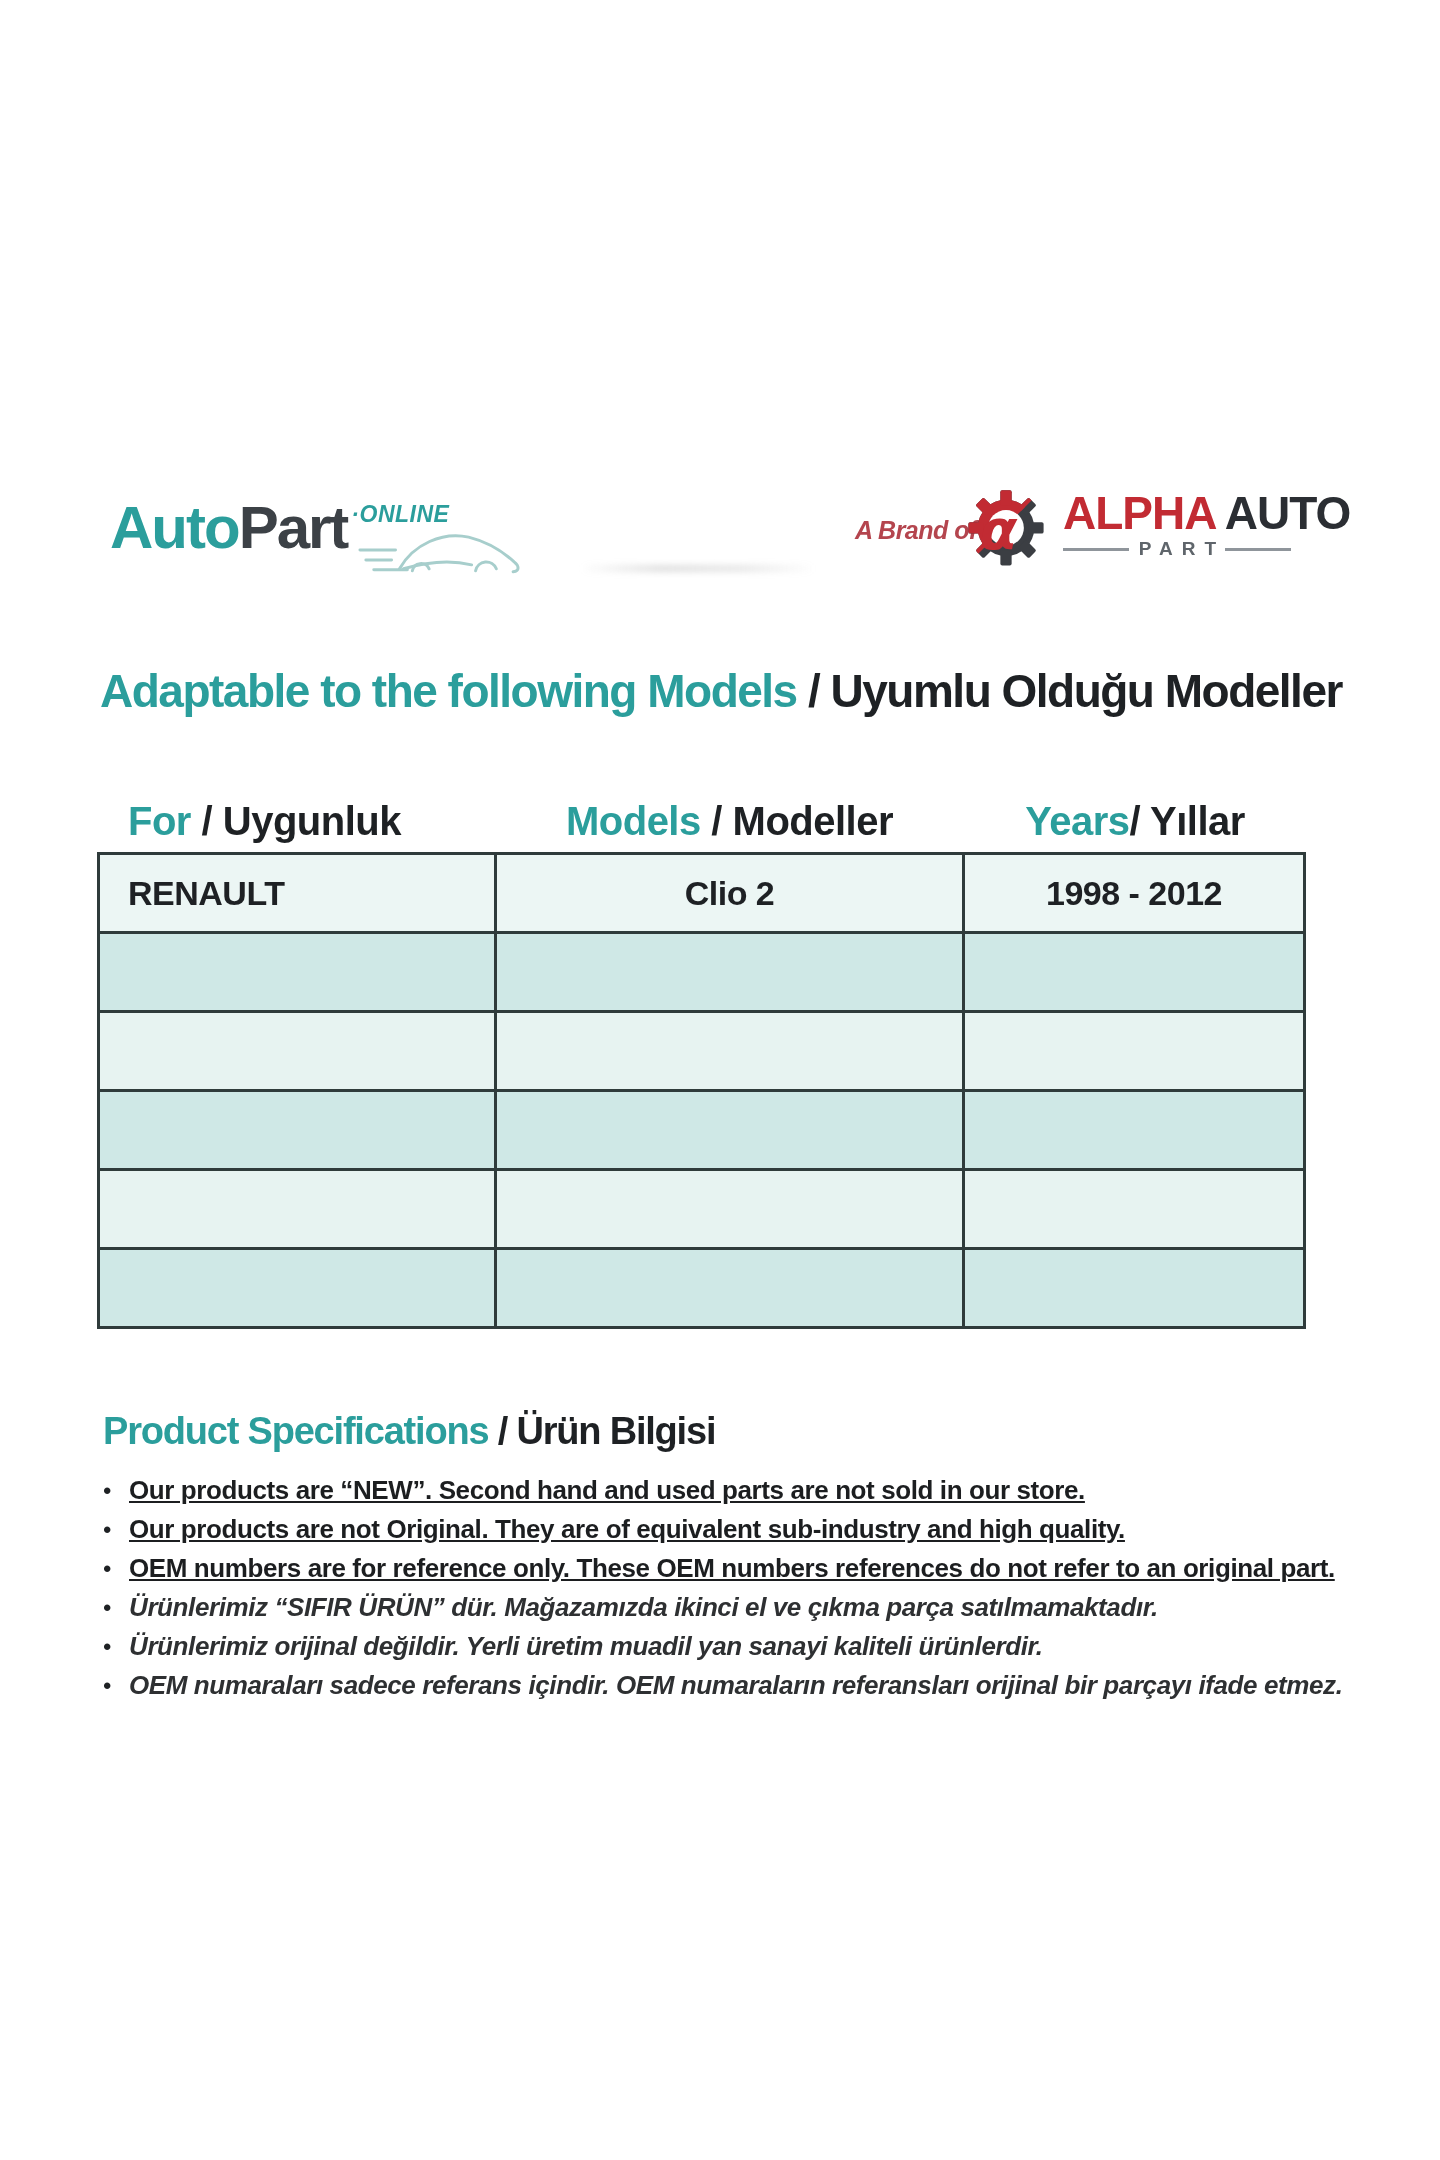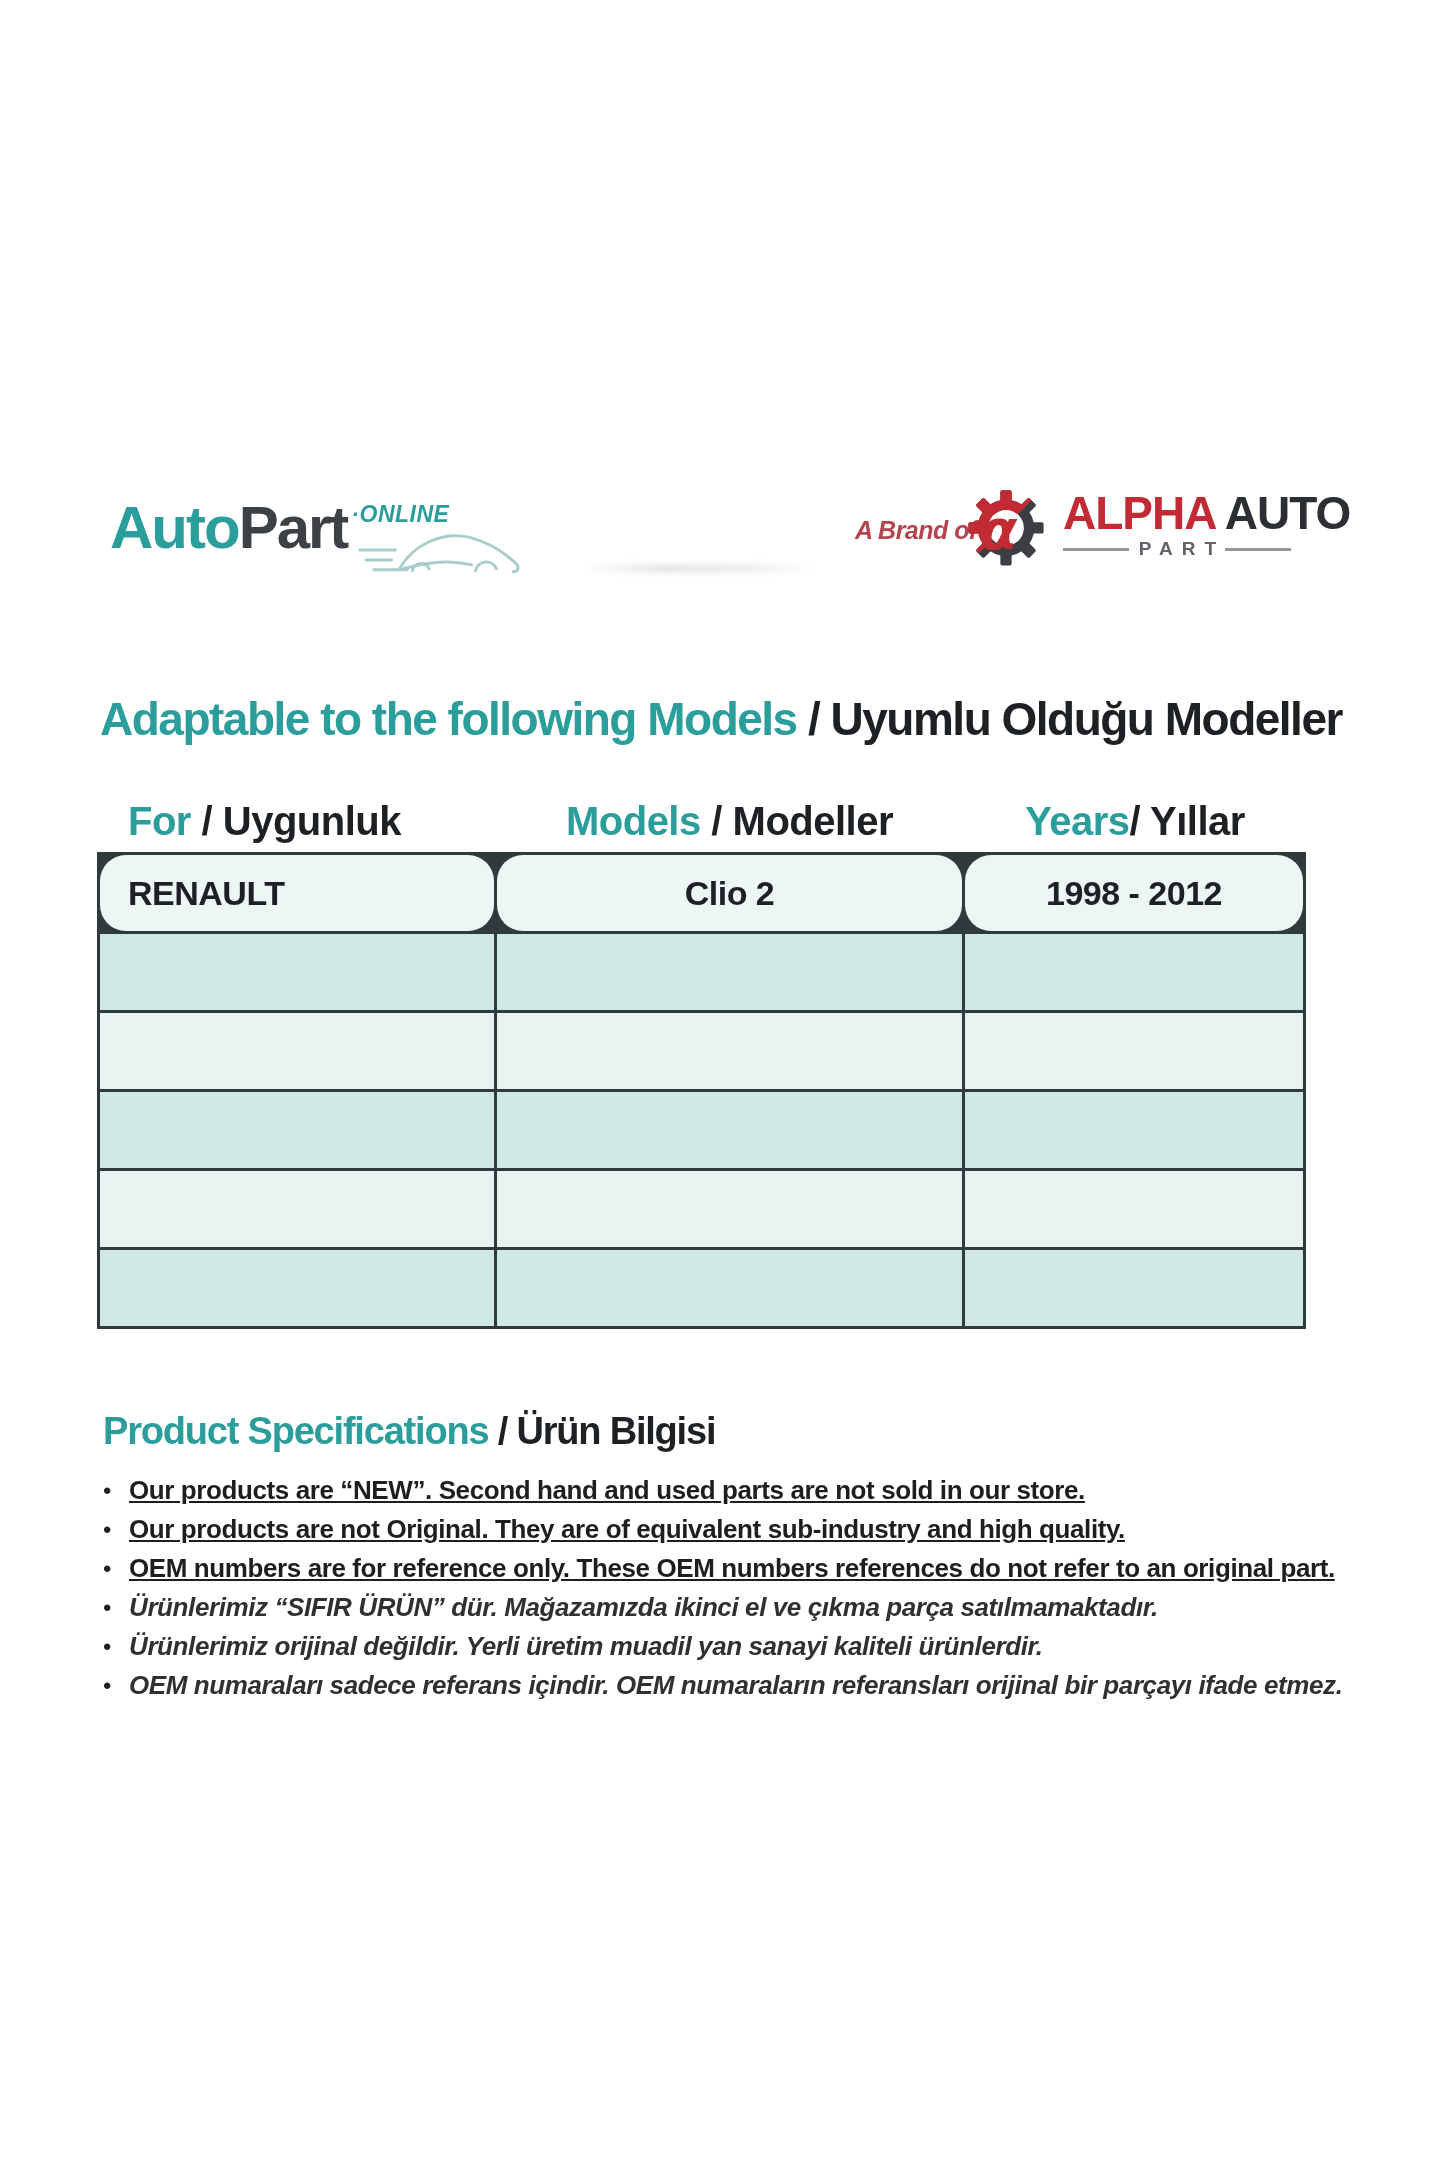--- a/index.html
+++ b/index.html
@@ -47,21 +47,21 @@
     display:flex; align-items:center;
   }
   .part-line { flex:1; height:3px; background:#8f959b; }
   .part-text {
     font-size:19px; font-weight:700; color:#5f656b;
     letter-spacing:9px; padding-left:10px; white-space:nowrap;
   }
 
   
   .main-title {
-    position:absolute; left:100px; top:690px;
+    position:absolute; left:100px; top:662px;
     font-size:46px; font-weight:800; letter-spacing:-1.5px; line-height:1.3;
     white-space:nowrap;
   }
   .main-title .t-en { color:#2b9e9c; }
   .main-title .t-tr { color:#1e2124; }
 
   
   .thead {
     position:absolute; left:97px; top:798px; width:1209px; height:46px;
     display:grid; grid-template-columns:398px 469px 342px;
@@ -77,21 +77,21 @@
     position:absolute; left:97px; top:852px;
     display:grid; grid-template-columns:394px 465px 338px; grid-auto-rows:76px;
     gap:3px; background:#2f3b3b; border:3px solid #2f3b3b;
   }
   .vcell {
     display:flex; align-items:center; font-size:34px; color:#1e2124;
     letter-spacing:-0.5px;
   }
   .vcell.c1 { padding-left:28px; justify-content:flex-start; font-weight:800; }
   .vcell.c2, .vcell.c3 { justify-content:center; font-weight:600; }
-  .row-first { background:#ecf6f4;border-radius:26px; }
+  .row-first { background:#ecf6f4; }
   .row-light { background:#e7f3f1; }
   .row-dark  { background:#cfe8e6; }
 
   
   .specs-title {
     position:absolute; left:103px; top:1410px;
     font-size:38px; font-weight:700; letter-spacing:-1.2px; white-space:nowrap;
   }
   .specs-title .t-en { color:#2b9e9c; }
   .specs-title .t-tr { color:#1e2124; }

